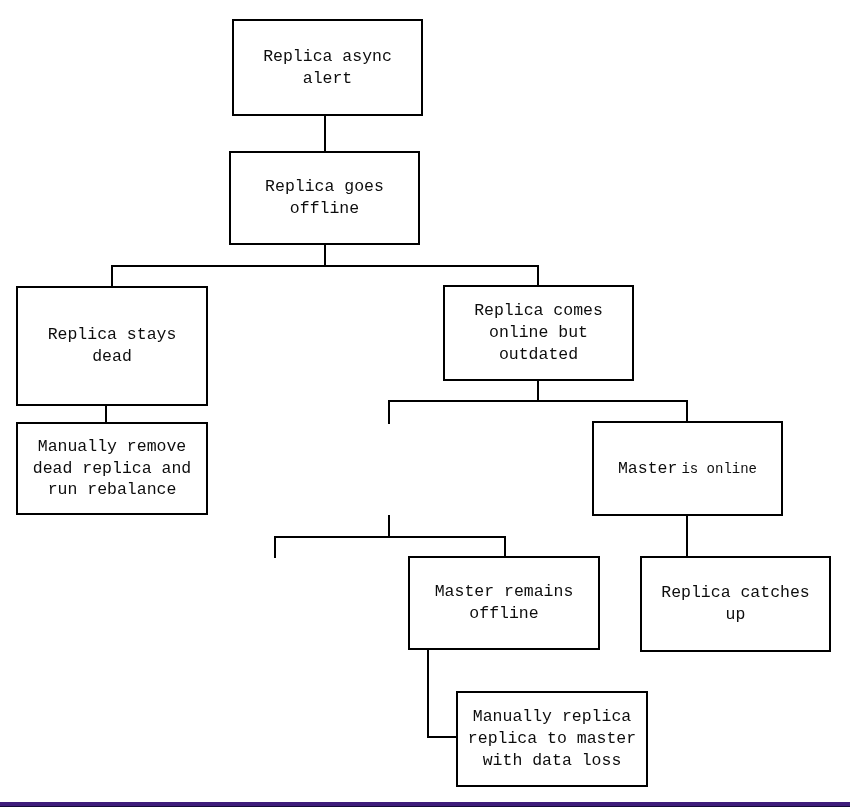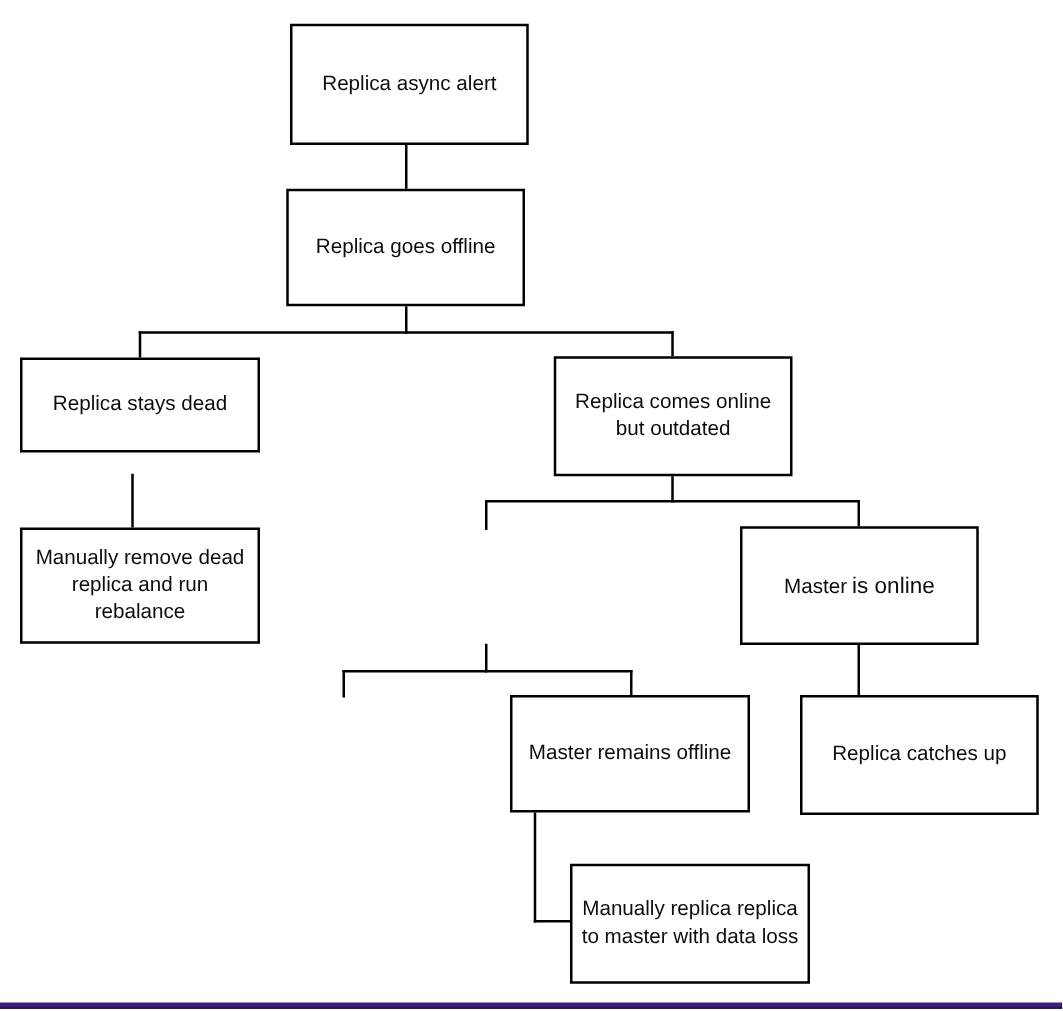--- a/index.html
+++ b/index.html
@@ -27,23 +27,24 @@
     border: 2px solid #000000;
     background: #ffffff;
     display: flex;
     align-items: center;
     justify-content: center;
     text-align: center;
     font-size: 16.5px;
     line-height: 1.32;
     color: #0d0d0d;
     padding: 0 5px;
+    font-family: Liberation Mono, monospace;
   }
   .node .label-sm {
-    font-size: 18px;
+    font-size: 14px;
     margin-left: 4px;
   }
   .bottom-bar {
     position: absolute;
     left: 0;
     top: 802px;
     width: 850px;
     height: 5px;
     border-bottom: 1px solid #140a38;
     box-sizing: border-box;
@@ -73,21 +74,21 @@
   <div class="line h" style="left:427px; top:736px; width:31px;"></div>
 
   <div class="node" style="left:232px; top:19px; width:191px; height:97px;">
     <span>Replica async alert</span>
   </div>
 
   <div class="node" style="left:229px; top:151px; width:191px; height:94px;">
     <span>Replica goes offline</span>
   </div>
 
-  <div class="node" style="left:16px; top:286px; width:192px; height:76px;">
+  <div class="node" style="left:16px; top:286px; width:192px; height:120px;">
     <span>Replica stays dead</span>
   </div>
 
   <div class="node" style="left:443px; top:285px; width:191px; height:96px;">
     <span>Replica comes online but outdated</span>
   </div>
 
   <div class="node" style="left:16px; top:422px; width:192px; height:93px; padding:0 2px;">
     <span>Manually remove dead replica and run rebalance</span>
   </div>

